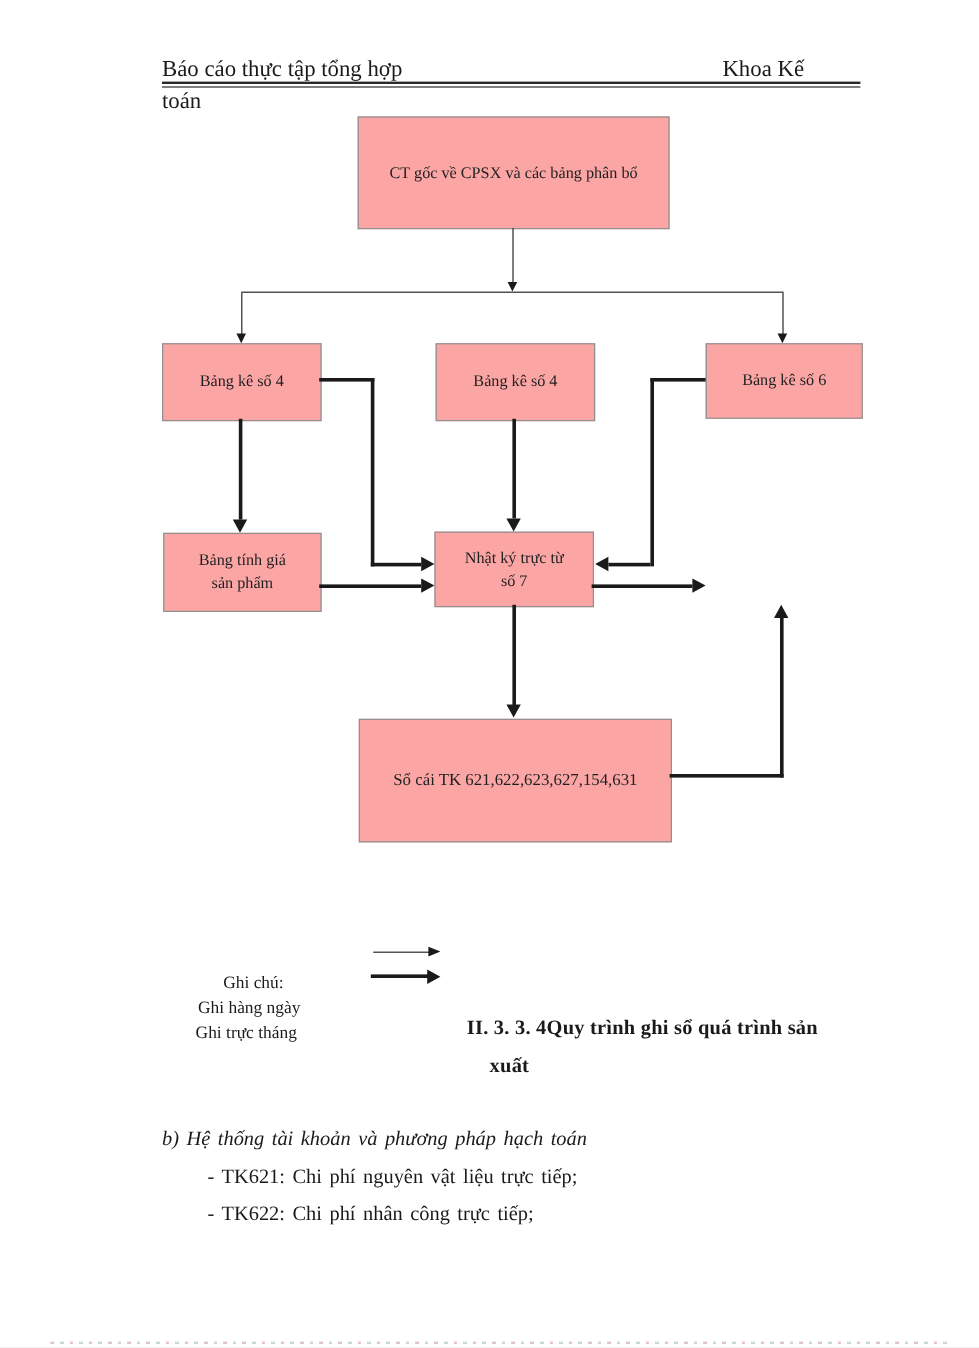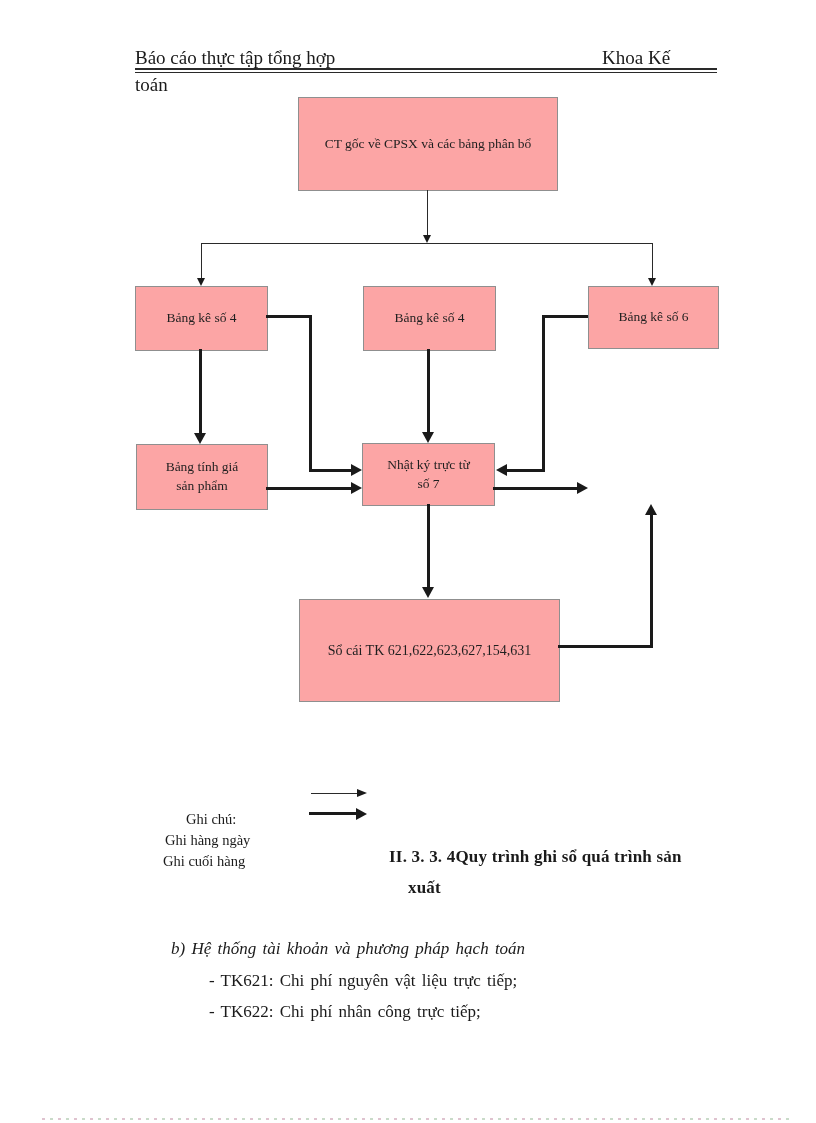--- a/index.html
+++ b/index.html
@@ -18,21 +18,21 @@
   
   .ah{position:absolute;width:0;height:0;}
   .ah-down-thin{border-left:4px solid transparent;border-right:4px solid transparent;border-top:8px solid #1a1a1a;}
   .ah-right-thin{border-top:4px solid transparent;border-bottom:4px solid transparent;border-left:10px solid #1a1a1a;}
   .ah-down{border-left:6px solid transparent;border-right:6px solid transparent;border-top:11px solid #1a1a1a;}
   .ah-up{border-left:6px solid transparent;border-right:6px solid transparent;border-bottom:11px solid #1a1a1a;}
   .ah-right{border-top:6px solid transparent;border-bottom:6px solid transparent;border-left:11px solid #1a1a1a;}
   .ah-left{border-top:6px solid transparent;border-bottom:6px solid transparent;border-right:11px solid #1a1a1a;}
   .leg{font-size:14.5px;white-space:nowrap;margin-top:48px;}
   .cap{font-size:17px;font-weight:bold;white-space:nowrap;letter-spacing:.2px;}
-  .bodytxt{font-size:17px;white-space:nowrap;word-spacing:2px;margin-left:36px;}
+  .bodytxt{font-size:17px;white-space:nowrap;word-spacing:2px;}
   .it{font-style:italic;}
   .dots{position:absolute;left:42px;top:1118px;width:748px;height:2px;
         background:repeating-linear-gradient(90deg,#dfc3cf 0 3px,#ffffff 3px 8px,#c9dbc9 8px 11px,#ffffff 11px 16px);}
 </style>
 </head>
 <body>
 
 <div class="page">
 
   <span class="abs hdr" style="left:135px;top:47px;">Báo cáo thực tập tổng hợp</span>
@@ -99,21 +99,21 @@
   <div class="ah ah-down" style="left:422px;top:587px;"></div>
 
   <div class="ln" style="left:558px;top:645px;width:95px;height:3px;"></div>
   <div class="ln" style="left:650px;top:515px;width:3px;height:133px;"></div>
   <div class="ah ah-up" style="left:645px;top:504px;"></div>
 
   <span class="abs leg" style="left:186px;top:763px;">Ghi chú:</span>
   <span class="abs leg" style="left:165px;top:784px;">Ghi hàng ngày</span>
   <div class="ln thin" style="left:311px;top:793px;width:47px;height:1px;"></div>
   <div class="ah ah-right-thin" style="left:357px;top:789px;"></div>
-  <span class="abs leg" style="left:163px;top:805px;">Ghi cuối hàng</span>
+  <span class="abs leg" style="left:163px;top:805px;">Ghi trực tháng</span>
   <div class="ln" style="left:309px;top:812px;width:48px;height:3px;"></div>
   <div class="ah ah-right" style="left:356px;top:808px;"></div>
 
   <span class="abs cap" style="left:389px;top:847px;">II. 3. 3. 4Quy trình ghi sổ quá trình sản</span>
   <span class="abs cap" style="left:408px;top:878px;">xuất</span>
 
   <span class="abs bodytxt it" style="left:135px;top:939px;">b) Hệ thống tài khoản và phương pháp hạch toán</span>
   <span class="abs bodytxt" style="left:173px;top:971px;">- TK621: Chi phí nguyên vật liệu trực tiếp;</span>
   <span class="abs bodytxt" style="left:173px;top:1002px;text-align:center;">- TK622: Chi phí nhân công trực tiếp;</span>
 

